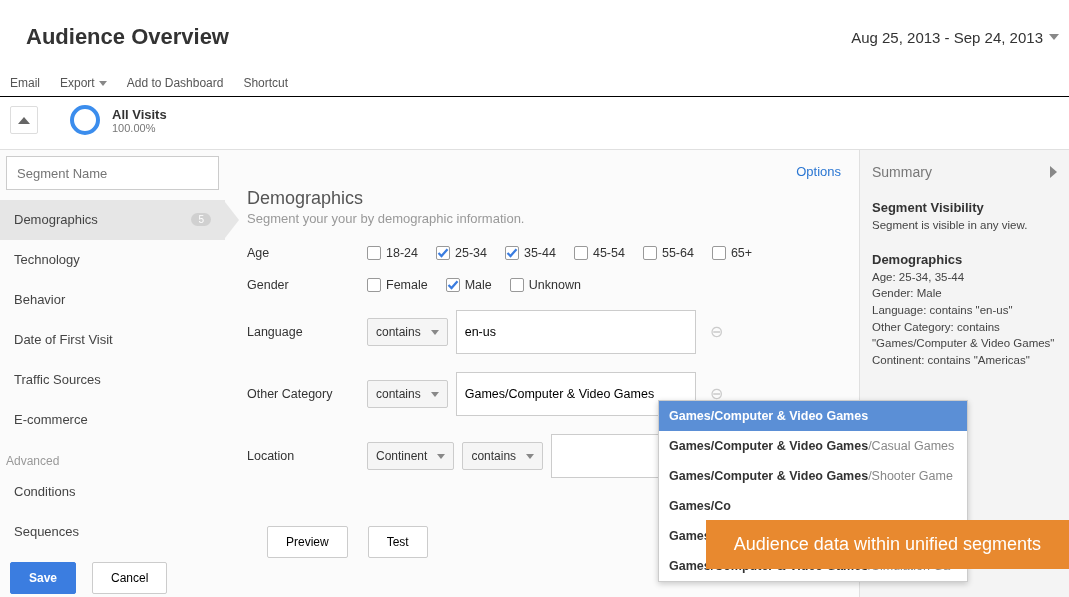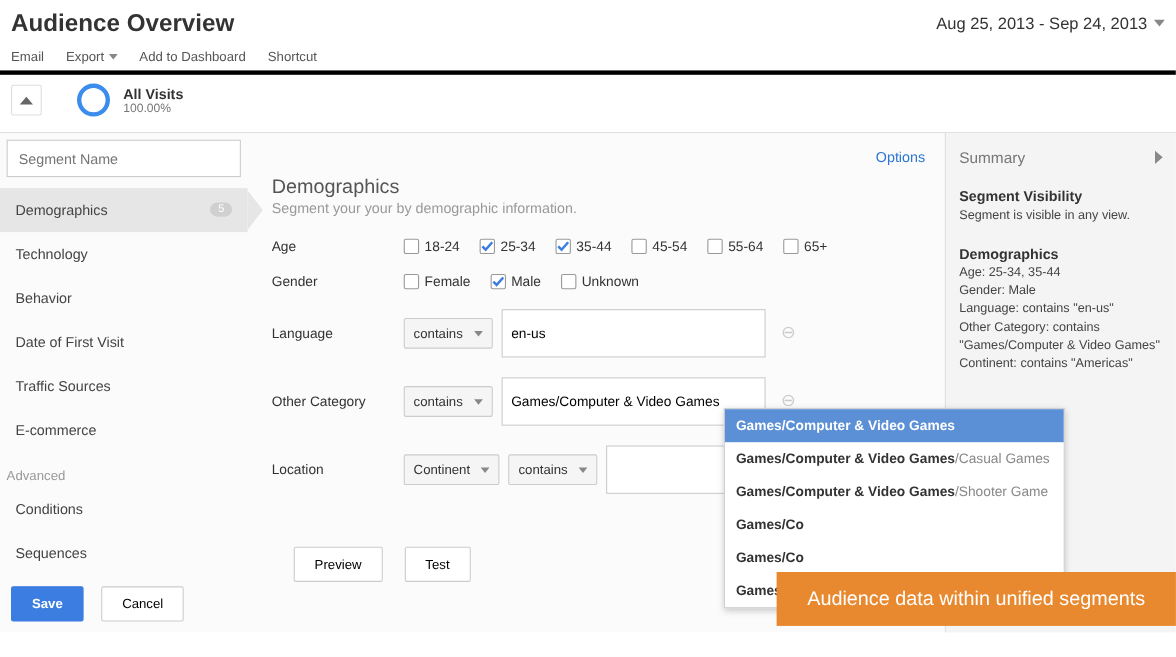--- a/index.html
+++ b/index.html
@@ -1,21 +1,21 @@
 <!DOCTYPE html>
 <html><head>
 <meta charset="utf-8">
 <style>
   * { box-sizing: border-box; }
   html, body { margin:0; padding:0; font-family: Arial, Helvetica, sans-serif; font-size:13px; color:#333; background:#fff; width:1069px; }
   .header { padding:8px 10px 4px; display:flex; justify-content:space-between; align-items:center; }
-  .header h1 { font-size:22px; font-weight:bold; margin:0; }
+  .header h1 { font-size:22px; font-weight:bold; margin:16px; }
   .date-range { display:flex; align-items:center; gap:6px; font-size:15px; color:#333; cursor:pointer; }
   .tri-down { width:0; height:0; border-left:5px solid transparent; border-right:5px solid transparent; border-top:6px solid #888; }
-  .toolbar { border-bottom:4px solid #000000; padding:6px 10px; display:flex; gap:20px; font-size:12px; color:#555; }
+  .toolbar { border-bottom:1px solid #000000; padding:6px 10px; display:flex; gap:20px; font-size:12px; color:#555; }
   .toolbar-item { cursor:pointer; display:flex; align-items:center; gap:4px; }
   .tri-sm { width:0; height:0; border-left:4px solid transparent; border-right:4px solid transparent; border-top:5px solid #888; }
 
   .visits-bar { display:flex; align-items:center; padding:8px 10px 14px; gap:12px; }
   .chevron-box { width:28px; height:28px; border:1px solid #ddd; border-radius:2px; display:flex; align-items:center; justify-content:center; cursor:pointer; }
   .chev-up { width:0; height:0; border-left:6px solid transparent; border-right:6px solid transparent; border-bottom:7px solid #666; }
   .visit-ring { width:30px; height:30px; border:4px solid #3b8ded; border-radius:50%; margin-left:20px; }
   .visit-text .t { font-size:13px; font-weight:bold; }
   .visit-text .s { font-size:11px; color:#777; }
 

